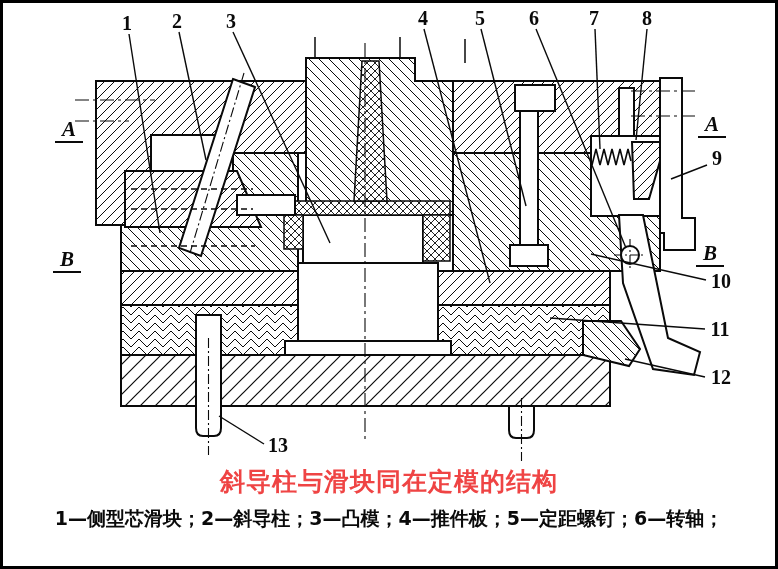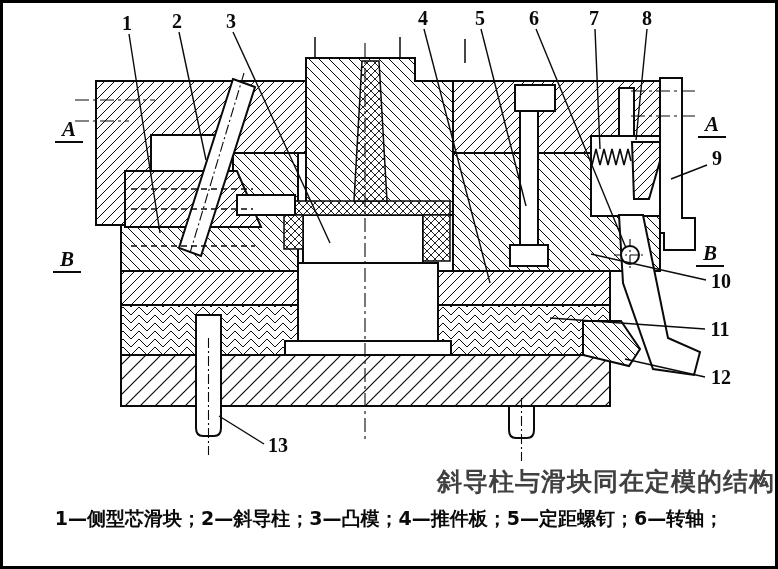--- a/index.html
+++ b/index.html
@@ -3,22 +3,22 @@
 <meta charset="utf-8">
 <style>
   html,body{margin:0;padding:0;background:#e8e8e8;}
   .page{
     position:relative;width:778px;height:569px;margin:0 auto;
     background:#ffffff;border:3px solid #000;box-sizing:border-box;
     font-family:"DejaVu Sans","Liberation Sans",sans-serif;overflow:hidden;
   }
   .drawing{position:absolute;left:0;top:0;}
   .caption-title{
-    position:absolute;left:0;top:462px;width:100%;text-align:right;
-    font-size:25px;font-weight:700;color:#404040;letter-spacing:1px;
+    position:absolute;left:0;top:462px;width:100%;text-align:center;
+    font-size:25px;font-weight:700;color:#ef4444;letter-spacing:1px;
   }
   .legend-line{
     position:absolute;left:0;width:100%;text-align:center;
     font-size:19px;font-weight:700;color:#0a0a0a;white-space:nowrap;
   }
   .legend-line.l1{top:503px;}
   .legend-line.l2{top:537px;}
   text.num{font-family:"Liberation Serif","DejaVu Serif",serif;font-size:20px;font-weight:700;fill:#0a0a0a;}
   text.sec{font-family:"Liberation Serif","DejaVu Serif",serif;font-size:21px;font-weight:700;font-style:italic;fill:#0a0a0a;}
 </style>

